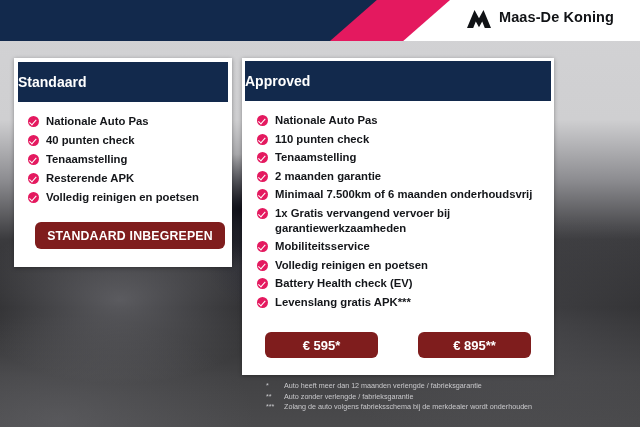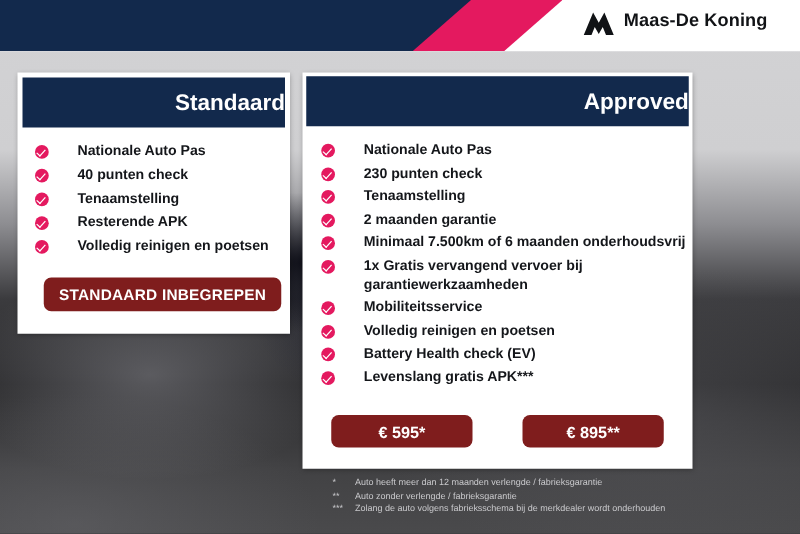--- a/index.html
+++ b/index.html
@@ -57,36 +57,36 @@
 
   
   .card {
     position:absolute;
     background:#ffffff;
     box-shadow:0 1px 4px rgba(0,0,0,.35);
   }
   .card-head {
     background:#12294c;
     color:#ffffff;
-    text-align:right;
-    font-size:18px; font-weight:bold;
+    text-align:left;
+    font-size:14px; font-weight:bold;
     line-height:1;
   }
 
   #card-standaard { left:14px; top:58px; width:218px; height:209px; }
   #card-standaard .card-head { height:40px; line-height:40px; margin:4px 4px 0 4px; }
   #card-approved  { left:242px; top:58px; width:312px; height:317px; }
   #card-approved .card-head { height:40px; line-height:40px; margin:3px 3px 0 3px; }
 
   .feature-list { list-style:none; padding:12px 0 0 0; }
   #card-standaard .feature-list { padding-left:14px; }
   #card-approved  .feature-list { padding-left:15px; }
 
   .feature-list li {
-    display:flex; align-items:flex-start; gap:23px;
+    display:flex; align-items:flex-start; gap:7px;
     color:#14161a; font-weight:bold;
     margin-bottom:4px;
   }
   #card-standaard .feature-list li { font-size:11.3px; line-height:15px; }
   #card-approved  .feature-list li { font-size:11.3px; line-height:15px; margin-bottom:3.5px; }
 
   .check {
     flex:0 0 auto;
     width:11px; height:11px; margin-top:2px;
     border-radius:50%;
@@ -177,21 +177,21 @@
 
 <div class="card" id="card-approved">
   <div class="card-head">Approved</div>
   <ul class="feature-list">
     <li>
       <span class="check"></span>
       <span class="feature-text">Nationale Auto Pas</span>
     </li>
     <li>
       <span class="check"></span>
-      <span class="feature-text">230 punten check</span>
+      <span class="feature-text">110 punten check</span>
     </li>
     <li>
       <span class="check"></span>
       <span class="feature-text">Tenaamstelling</span>
     </li>
     <li>
       <span class="check"></span>
       <span class="feature-text">2 maanden garantie</span>
     </li>
     <li>

